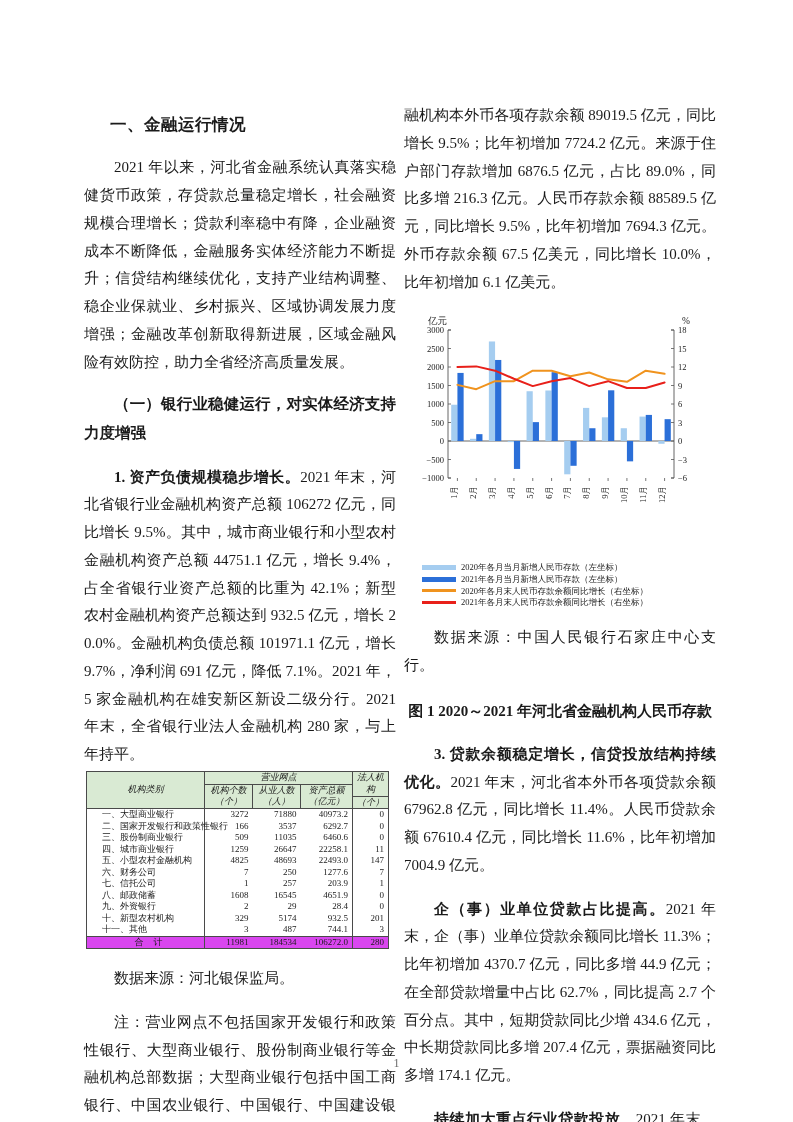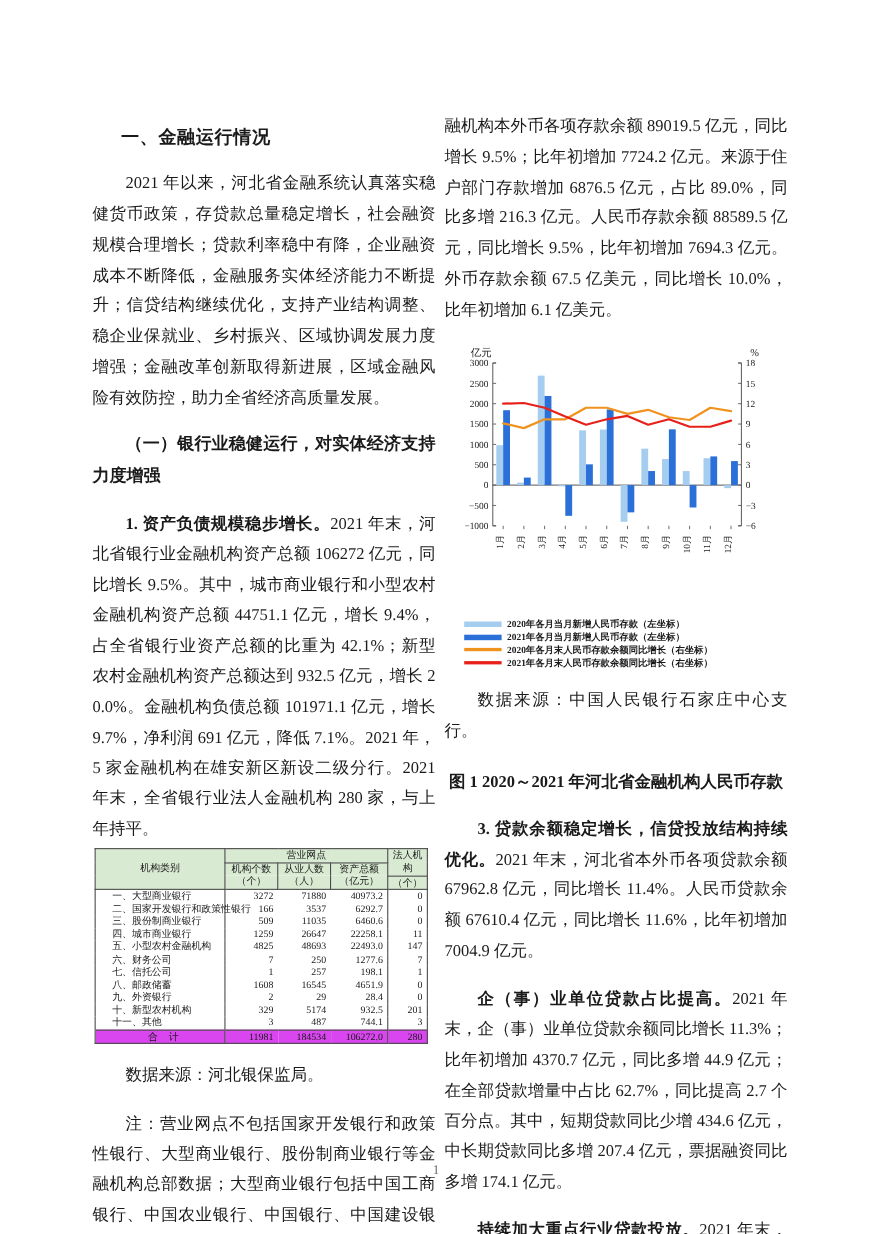--- a/index.html
+++ b/index.html
@@ -103,20 +103,21 @@
   table.bank th, table.bank td {
     border: 1px solid #4a4a4a;
     padding: 0px 2px;
     line-height: 1.28;
     height: 11px;
   }
   table.bank thead th {
     background: #d9ead3;
     text-align: center;
     font-weight: normal;
+    font-style: italic;
   }
   table.bank td.cat {
     text-align: left;
     background: #ffffff;
     border-left: 1px solid #4a4a4a;
     border-right: 1px solid #4a4a4a;
     border-top: none;
     border-bottom: none;
     padding-left: 15px;
     white-space: nowrap;
@@ -151,21 +152,20 @@
   
   .chartbox {
     width: 300px;
     height: 250px;
     margin: 14px 0 0 4px;
     position: relative;
   }
   .chart-legend {
     margin: 2px 0 0 0;
     width: 300px;
-    font-weight: bold;
   }
   .leg-row {
     display: flex;
     align-items: center;
     margin: 1px 0;
     padding-left: 18px;
   }
   .leg-swatch {
     width: 34px;
     height: 5px;
@@ -271,21 +271,21 @@
             <td class="cat">六、财务公司</td>
             <td class="num">7</td>
             <td class="num">250</td>
             <td class="num">1277.6</td>
             <td class="num lastcol">7</td>
           </tr>
           <tr>
             <td class="cat">七、信托公司</td>
             <td class="num">1</td>
             <td class="num">257</td>
-            <td class="num">198.1</td>
+            <td class="num">203.9</td>
             <td class="num lastcol">1</td>
           </tr>
           <tr>
             <td class="cat">八、邮政储蓄</td>
             <td class="num">1608</td>
             <td class="num">16545</td>
             <td class="num">4651.9</td>
             <td class="num lastcol">0</td>
           </tr>
           <tr>

